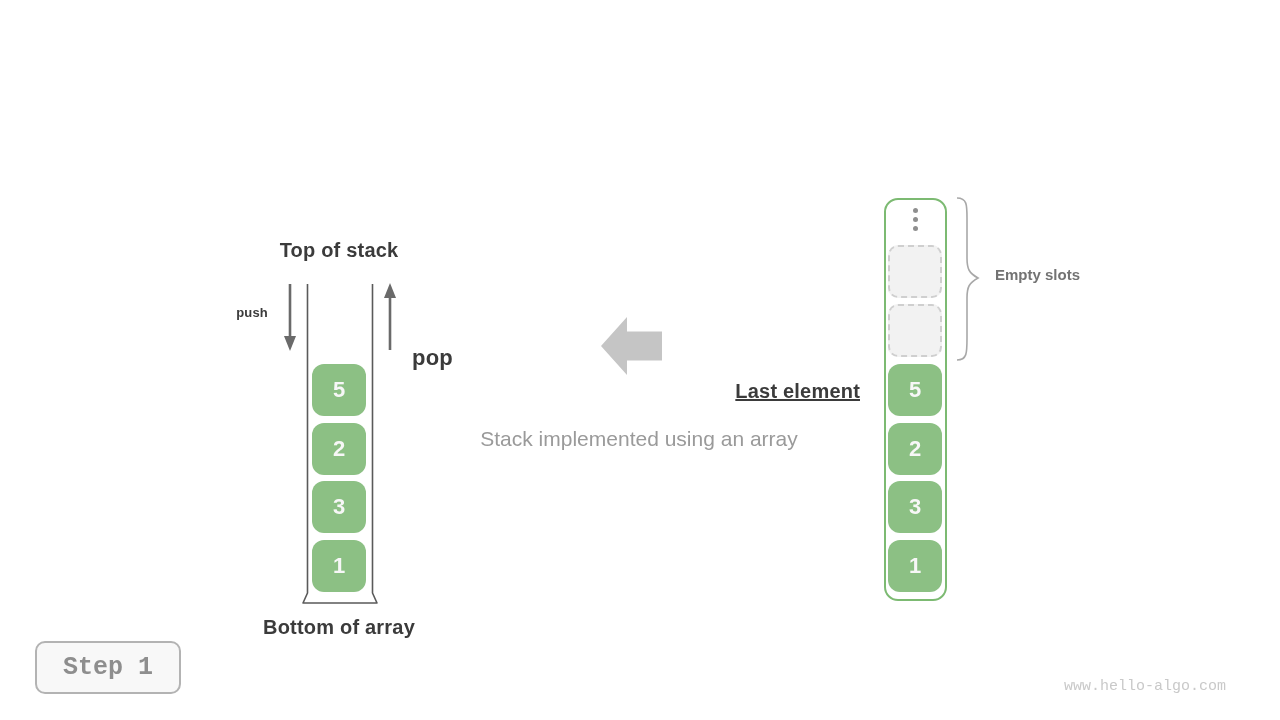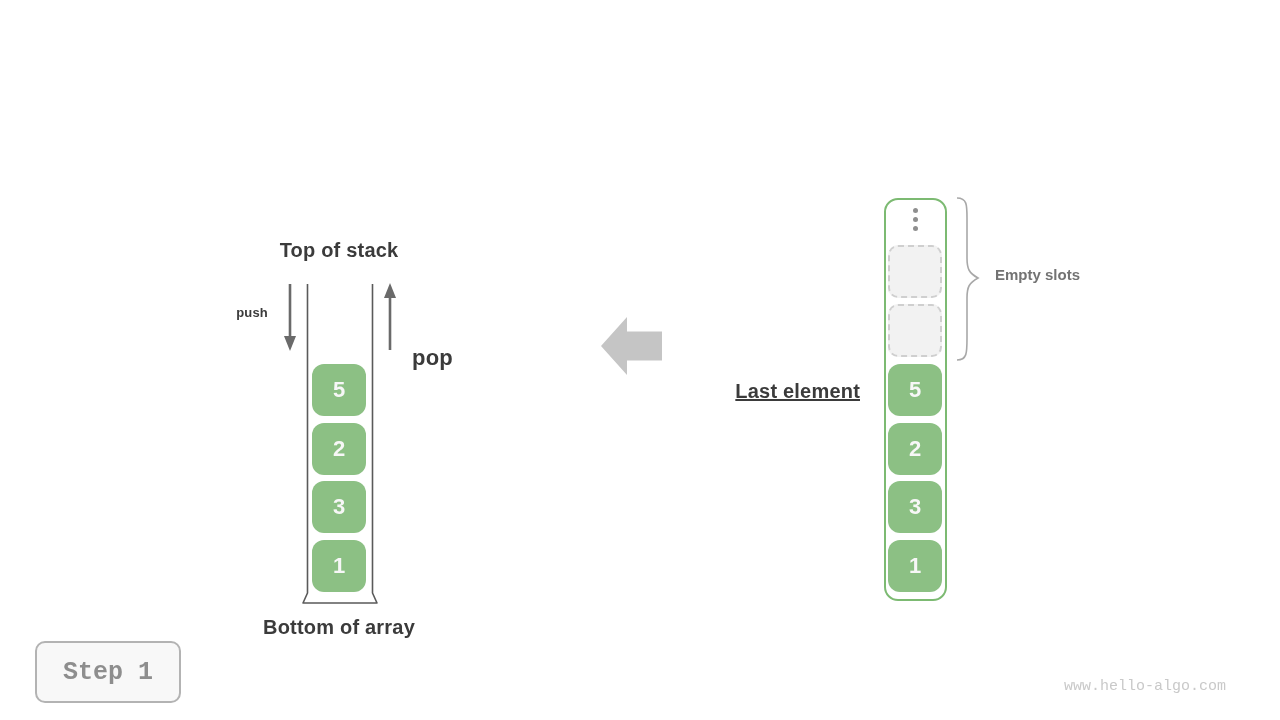--- a/index.html
+++ b/index.html
@@ -84,21 +84,21 @@
     height: 5px;
     border-radius: 50%;
     background: #8f8f8f;
   }
 
   .step-badge {
     position: absolute;
     left: 35px;
     top: 641px;
     width: 146px;
-    height: 62px;
+    height: 53px;
     border: 2px solid #b3b3b3;
     border-radius: 10px;
     background: #f8f8f8;
     display: flex;
     align-items: center;
     justify-content: center;
     font-family: "Liberation Mono", monospace;
     font-size: 25px;
     font-weight: bold;
     color: #8e8e8e;
@@ -140,20 +140,21 @@
   <div class="cell" style="left:312px; top:423px;">2</div>
   <div class="cell" style="left:312px; top:481px;">3</div>
   <div class="cell" style="left:312px; top:540px;">1</div>
 
   <div class="abs dark-label center" style="left:239px; top:616px; width:200px;">Bottom of array</div>
 
   <svg class="abs" style="left:601px; top:317px;" width="62" height="59" viewBox="0 0 62 59">
     <polygon points="0,29 26,0 26,14.5 61,14.5 61,43.5 26,43.5 26,58" fill="#c5c5c5"></polygon>
   </svg>
 
+  <div class="abs caption" style="left:439px; top:427px; width:400px;">Stack implemented using an array</div>
 
   <div class="array-container"></div>
 
   <div class="dots">
     <span class="dot"></span>
     <span class="dot"></span>
     <span class="dot"></span>
   </div>
 
   <div class="slot" style="top:245px;"></div>

